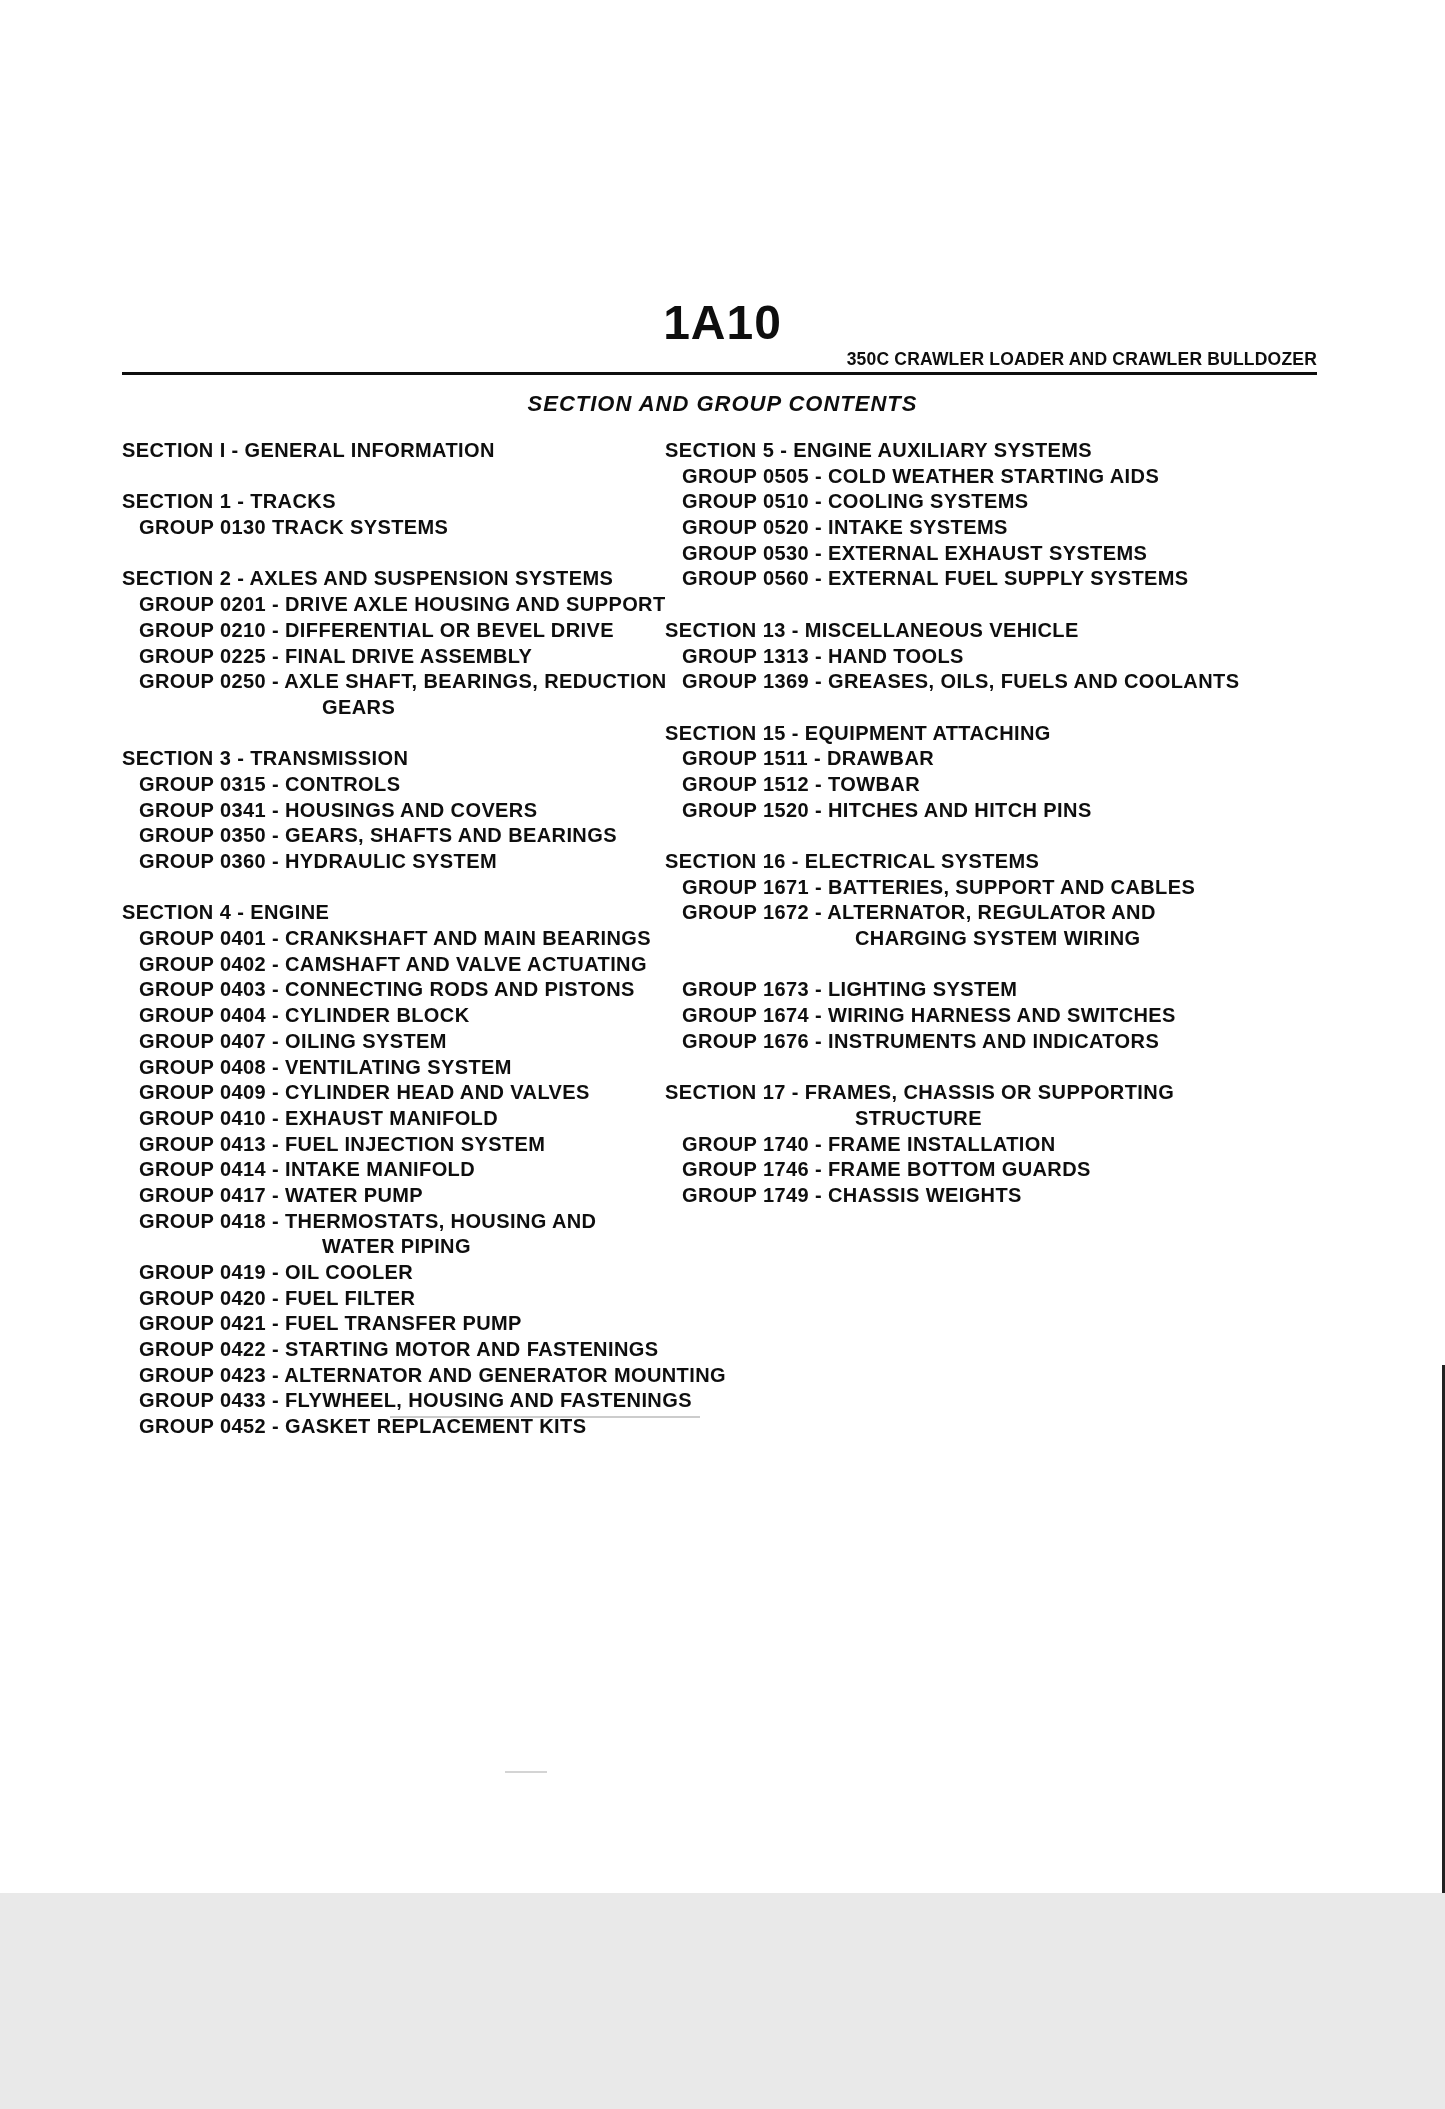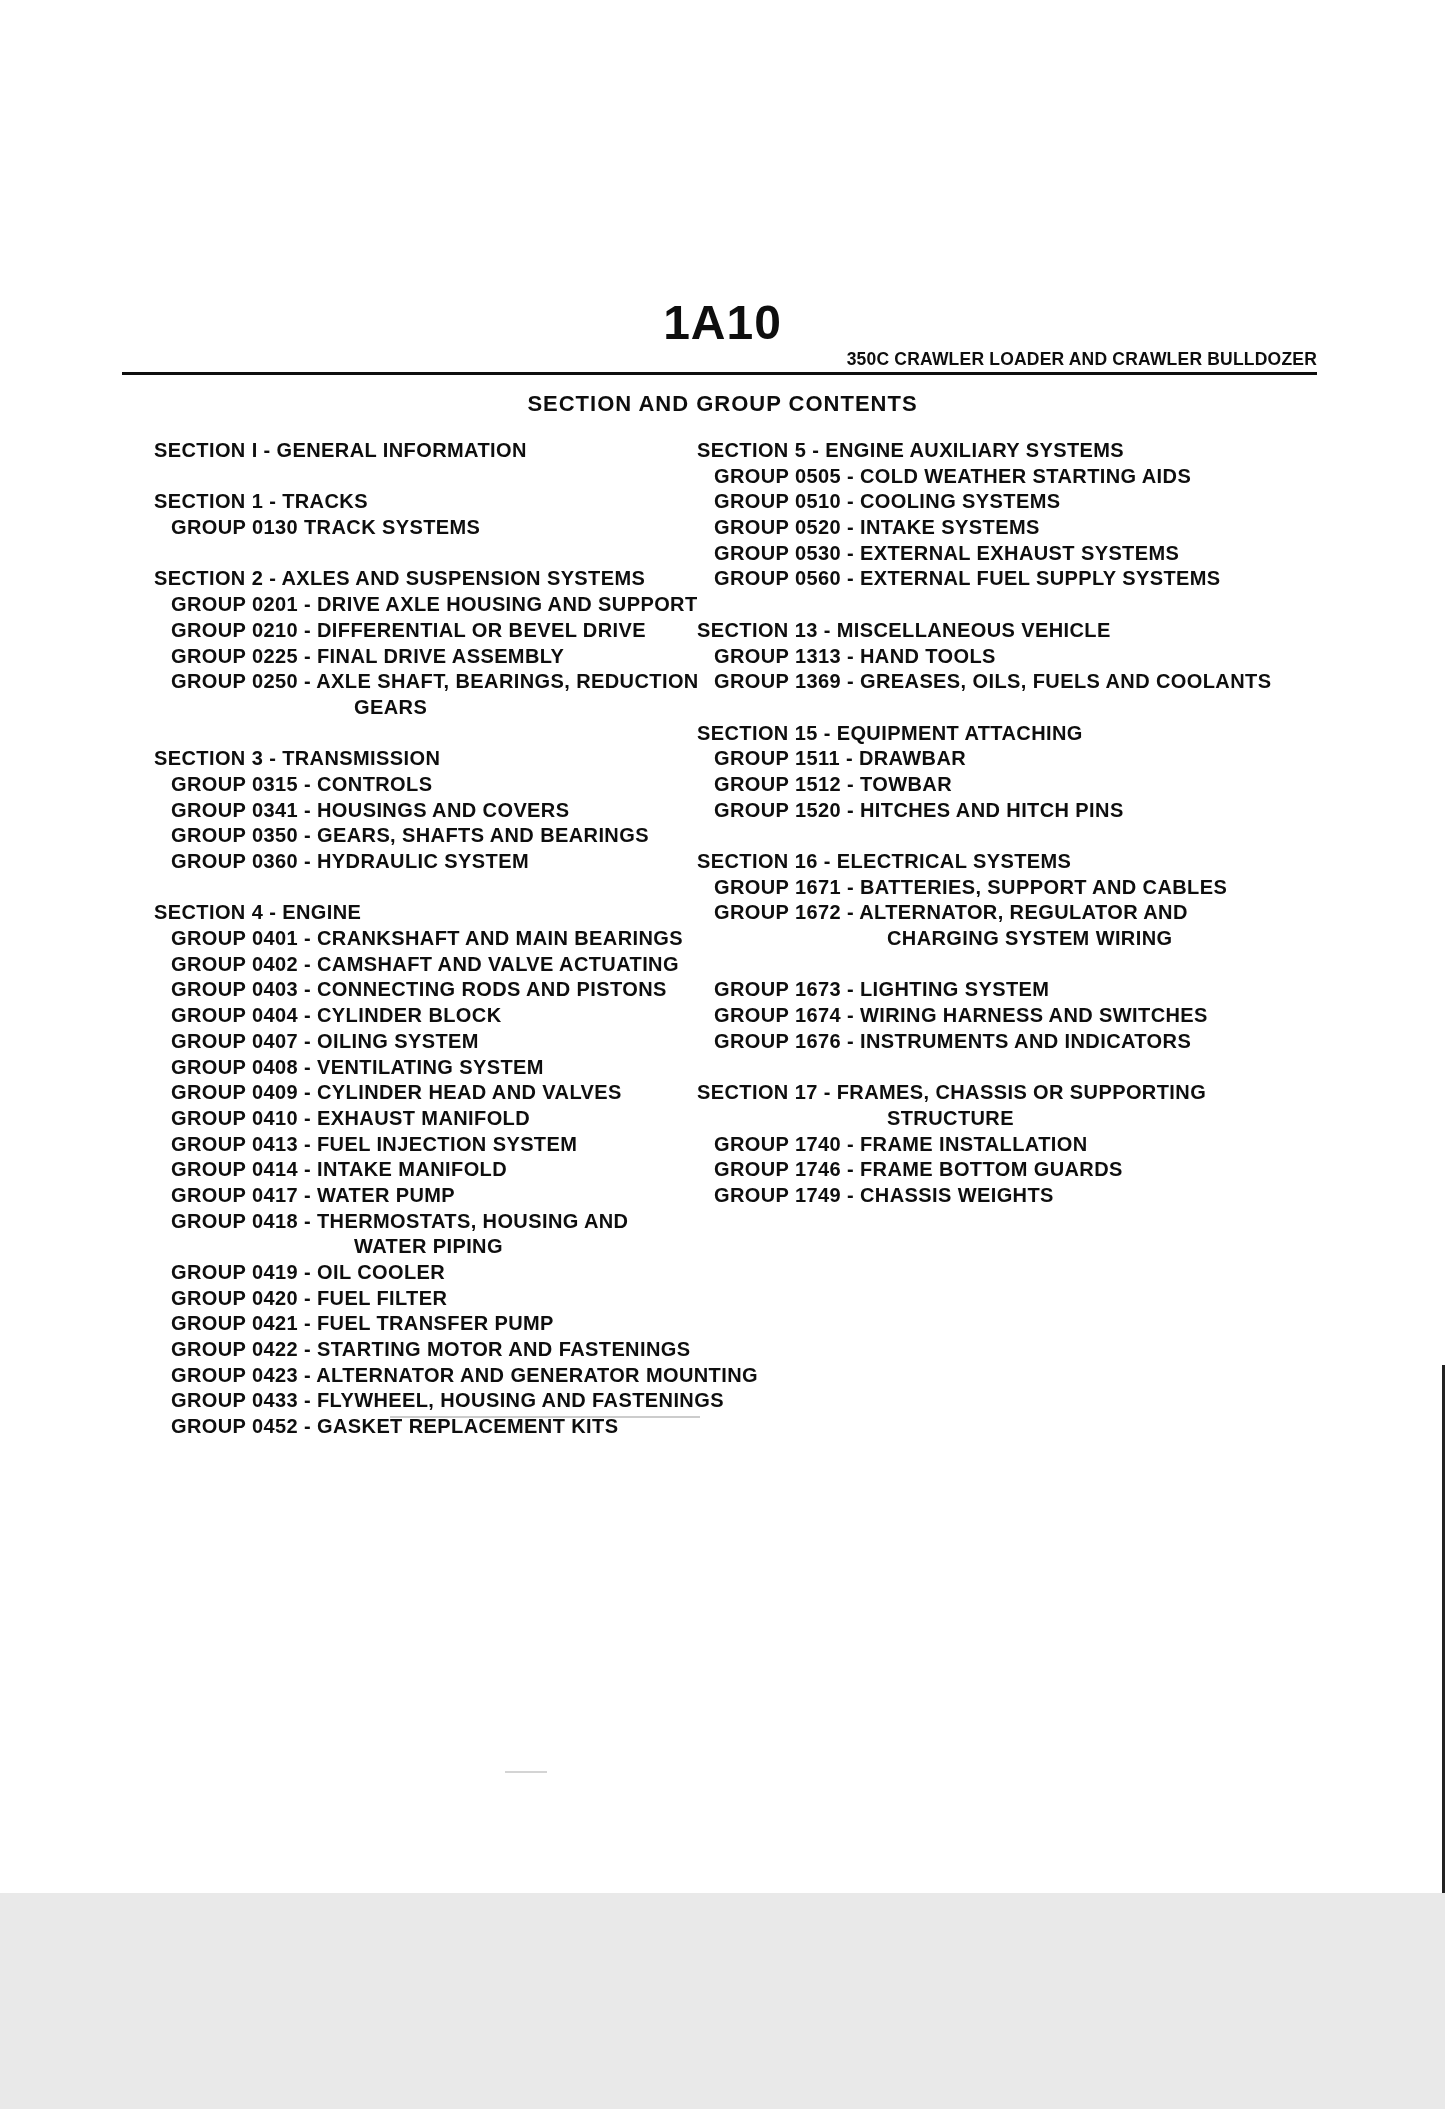--- a/index.html
+++ b/index.html
@@ -37,31 +37,31 @@
     width: 1195px; height: 3px;
     background: #0e0e0e;
   }
   .doc-title {
     position: absolute;
     top: 391px; left: 0;
     width: 1445px;
     text-align: center;
     font-size: 22px;
     letter-spacing: 1px;
+    font-style: italic;
   }
 
   
   .col {
     position: absolute;
     top: 438px;
     font-size: 20px;
     line-height: 25.7px;
     letter-spacing: 0.4px;
     white-space: nowrap;
-    margin-left: 32px;
   }
   .col-left  { left: 122px; }
   .col-right { left: 665px; }
   .line { height: 25.7px; }
   .line.group { padding-left: 17px; }
   .col-left  .line.cont { padding-left: 200px; }
   .col-right .line.cont { padding-left: 190px; }
 
   
   .footer-rule {

